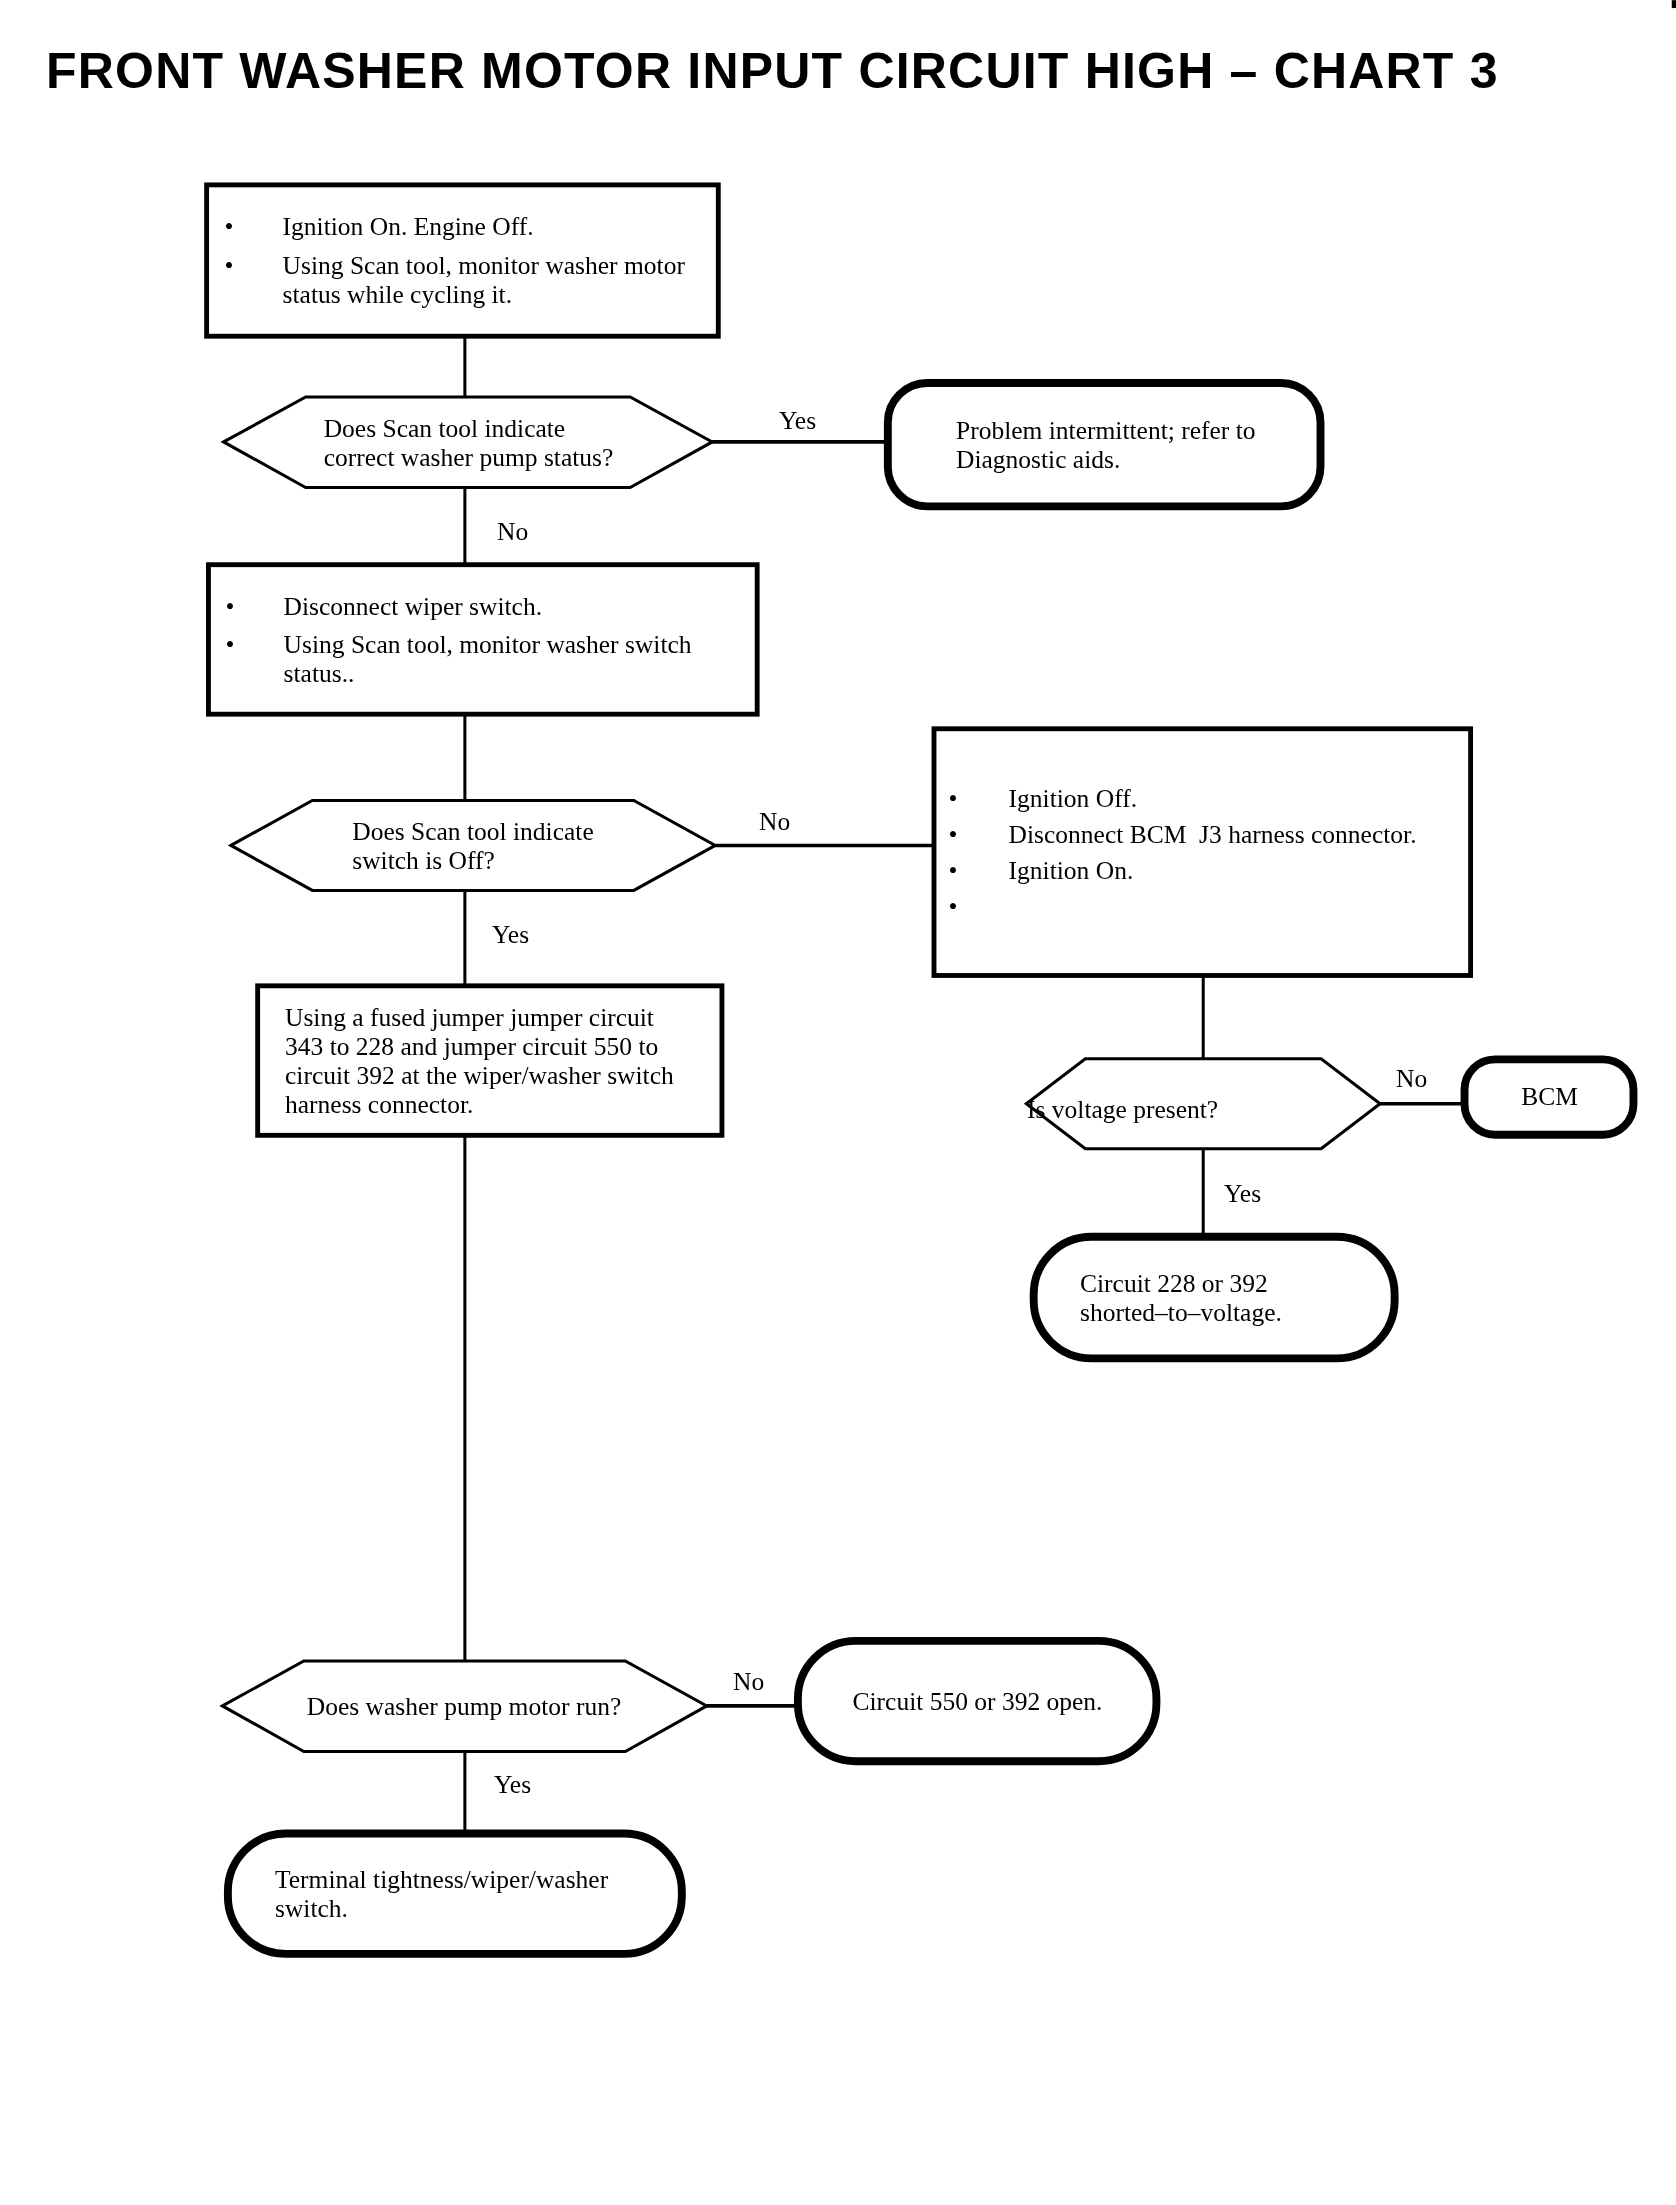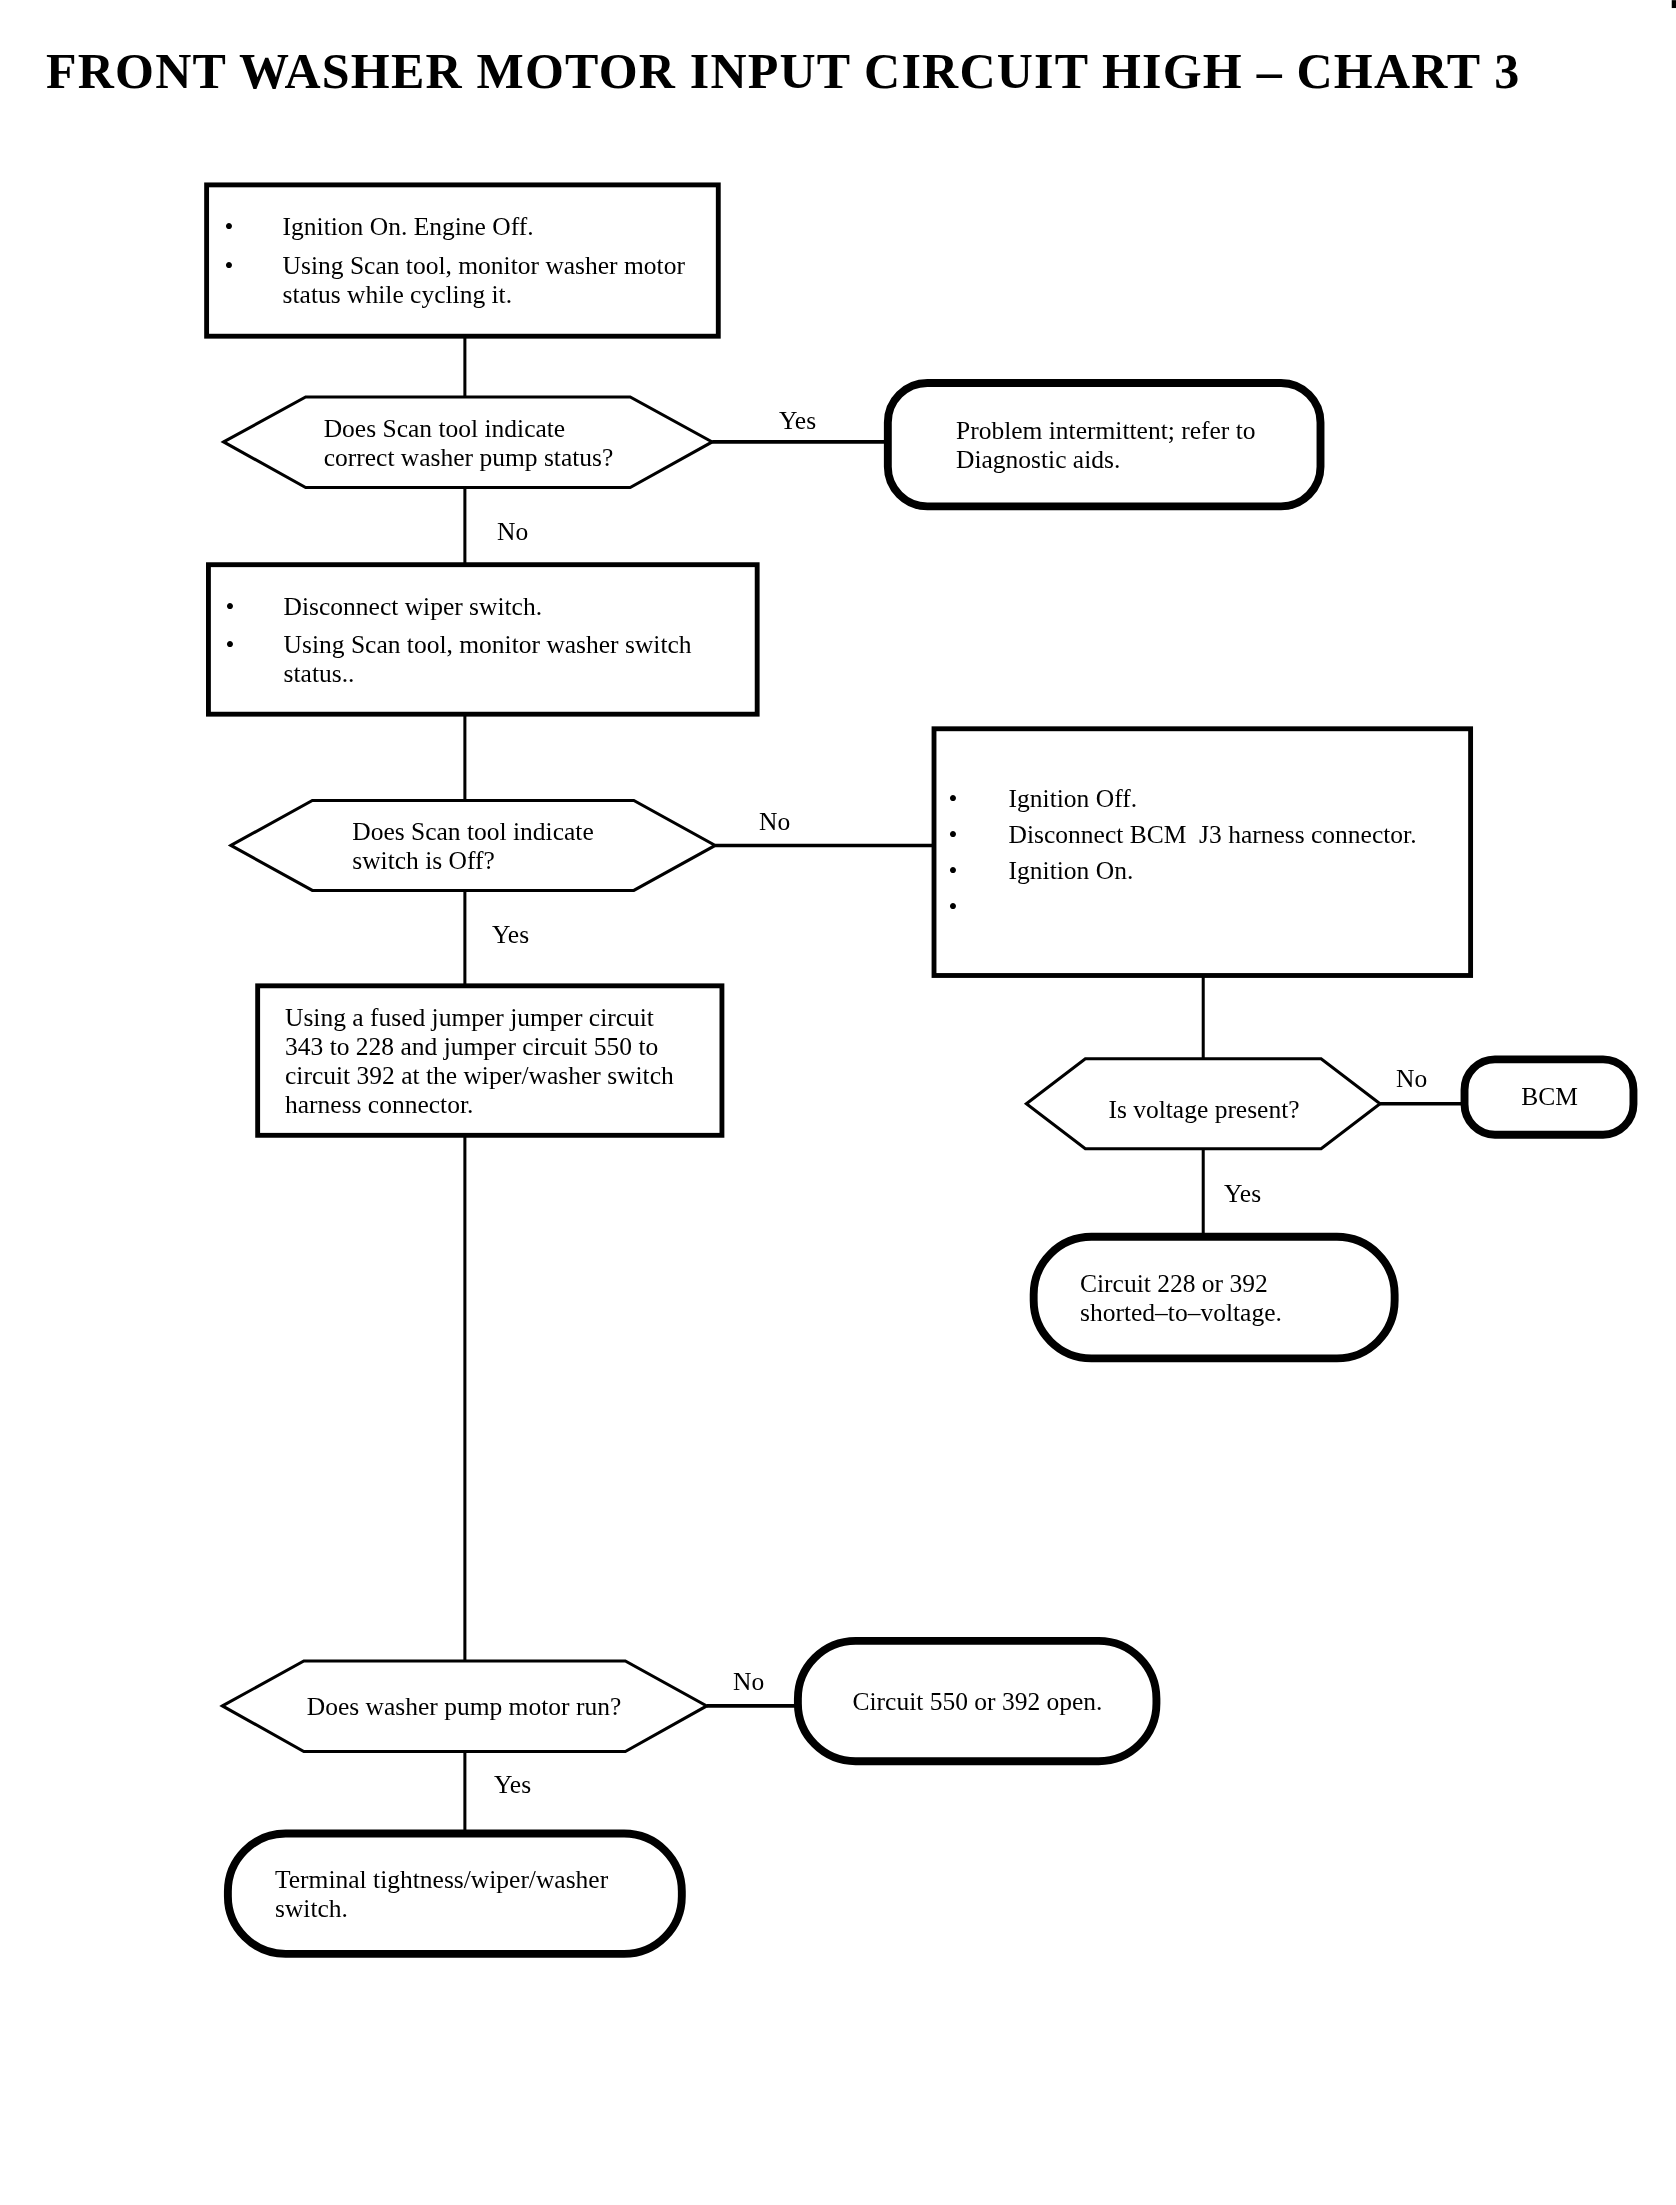--- a/index.html
+++ b/index.html
@@ -1,20 +1,20 @@
 <!DOCTYPE html>
 <html style="font-size:9.7px"><head>
 <meta charset="utf-8">
 <style>
   html,body{margin:0;padding:0;background:#ffffff;}
   body{position:relative;width:1676px;height:2205px;overflow:hidden;
        font-family:"Liberation Serif",serif;color:#000;}
   svg.canvas{position:absolute;left:0;top:0;}
   .title{position:absolute;left:46px;top:46px;
-         font-family:Liberation Serif, serif;font-weight:bold;
+         font-family:Liberation Sans, sans-serif;font-weight:bold;
          font-size:50px;line-height:50px;letter-spacing:1.2px;white-space:nowrap;}
   .node{position:absolute;display:flex;box-sizing:border-box;
         font-size:25.5px;line-height:29px;}
   .vcenter{flex-direction:column;justify-content:center;}
   .hcenter{align-items:center;}
   .lines-block{text-align:left;}
   .line{white-space:nowrap;}
   .bullet-item{display:flex;margin-bottom:9.7px;}
   .bullet-item:last-child{margin-bottom:0;}
   .bullet{flex:0 0 58px;}
@@ -133,21 +133,21 @@
 
 <div class="node vcenter" style="left:258px;top:986px;width:464px;height:150px;padding-left:27px;">
   <div class="lines-block">
     <div class="line">Using a fused jumper jumper circuit</div>
     <div class="line">343 to 228 and jumper circuit 550 to</div>
     <div class="line">circuit 392 at the wiper/washer switch</div>
     <div class="line">harness connector.</div>
   </div>
 </div>
 
-<div class="node vcenter" style="left:1027px;top:1059px;width:354px;height:100px;align-items:center;">
+<div class="node vcenter" style="left:1027px;top:1059px;width:354px;height:100px;">
   <div class="lines-block">
     <div class="line">Is voltage present?</div>
   </div>
 </div>
 
 <div class="edge-label" style="left:1396px;top:1064px;">No</div>
 
 <div class="node vcenter txt-center" style="left:1465px;top:1059px;width:169px;height:75px;align-items:center;">
   <div class="line">BCM</div>
 </div>

